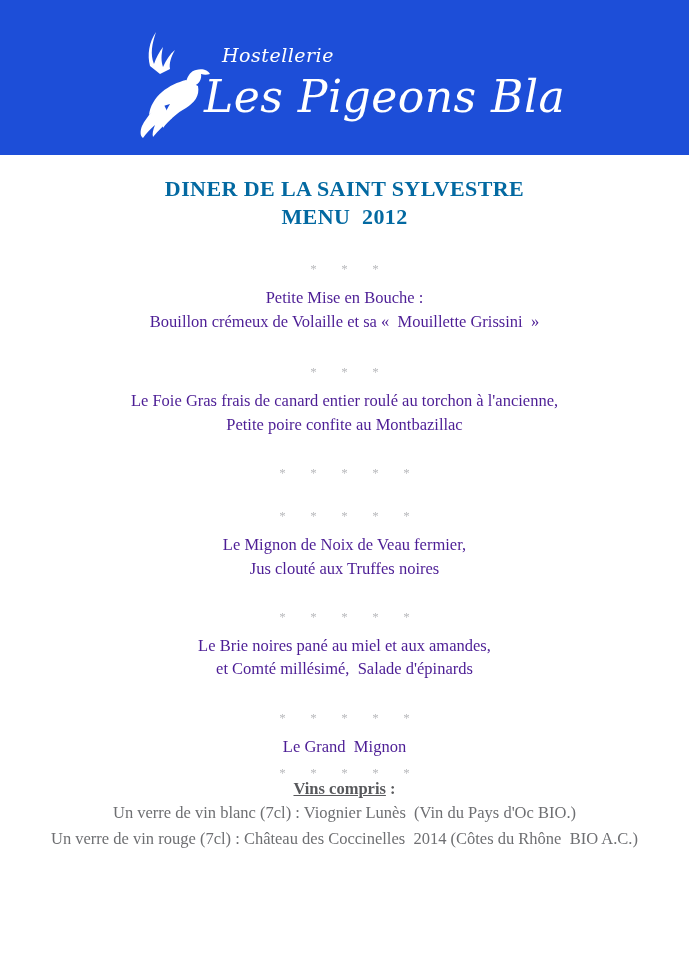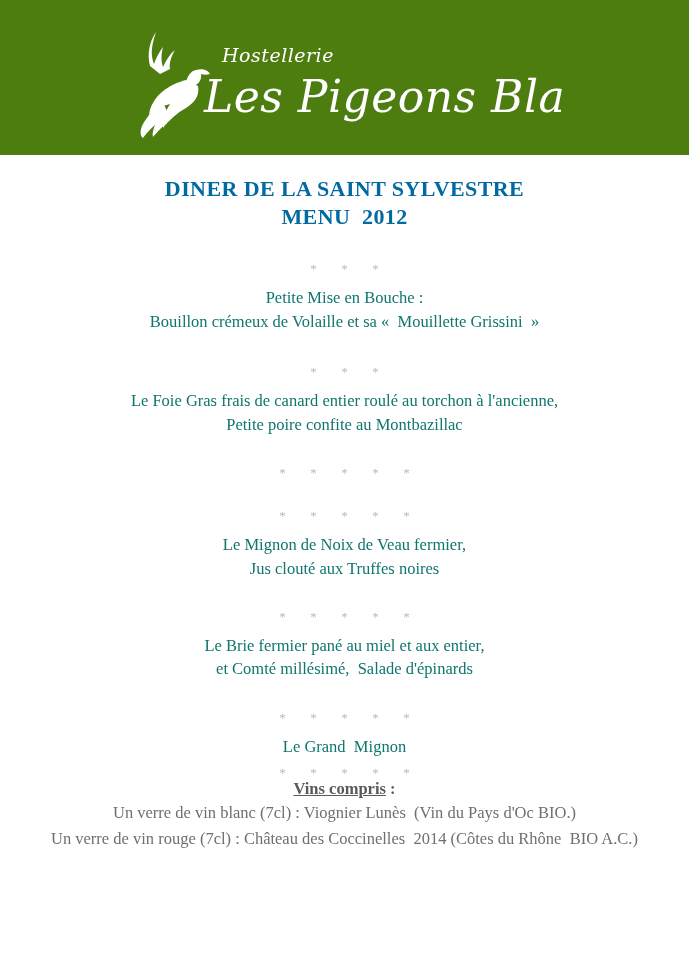--- a/index.html
+++ b/index.html
@@ -11,21 +11,21 @@
     height: 960px;
     background: #ffffff;
     font-family: "Liberation Serif", "DejaVu Serif", serif;
     overflow: hidden;
   }
 
   
   .header-band {
     width: 689px;
     height: 155px;
-    background: #4d7c0f;
+    background: #1d4ed8;
     position: relative;
     overflow: hidden;
   }
   .logo-wrap {
     position: absolute;
     left: 136px;
     top: 28px;
     width: 430px;
     height: 112px;
   }
@@ -77,21 +77,21 @@
     white-space: pre;
   }
 
   .course {
     margin: 0;
   }
   .course-line {
     display: block;
     font-size: 16.5px;
     line-height: 1.42;
-    color: #0f766e;
+    color: #4c1d95;
     white-space: pre;
   }
 
   .sep-3 { margin-top: 32px; margin-bottom: 11px; }
   .sep-5 { margin-top: 30px; margin-bottom: 11px; }
 
   .dessert-block { margin-top: 30px; }
   .dessert-stars-top { margin-bottom: 11px; }
   .dessert-stars-bottom { margin-top: 8px; }
 
@@ -172,21 +172,21 @@
   <div class="stars sep-5">*  *  *  *  *</div>
 
   <div class="stars sep-5">*  *  *  *  *</div>
   <div class="course">
     <span class="course-line">Le Mignon de Noix de Veau fermier,</span>
     <span class="course-line">Jus clouté aux Truffes noires</span>
   </div>
 
   <div class="stars sep-5">*  *  *  *  *</div>
   <div class="course">
-    <span class="course-line">Le Brie fermier pané au miel et aux entier,</span>
+    <span class="course-line">Le Brie noires pané au miel et aux amandes,</span>
     <span class="course-line">et Comté millésimé,  Salade d'épinards</span>
   </div>
 
   <div class="dessert-block">
     <div class="stars dessert-stars-top">*  *  *  *  *</div>
     <span class="course-line">Le Grand  Mignon</span>
     <div class="stars dessert-stars-bottom">*  *  *  *  *</div>
   </div>
 
   <div class="wines-block">

